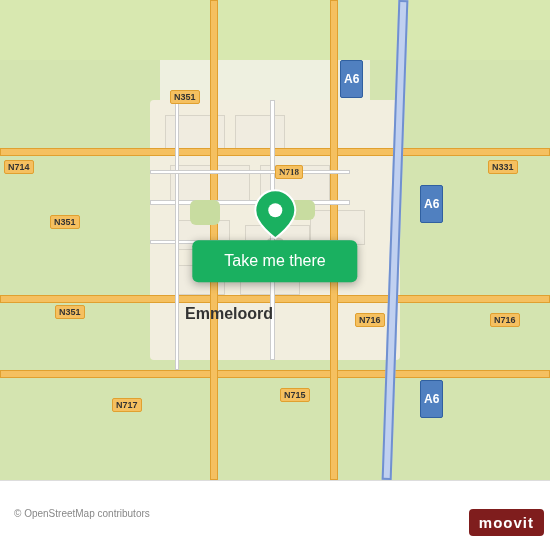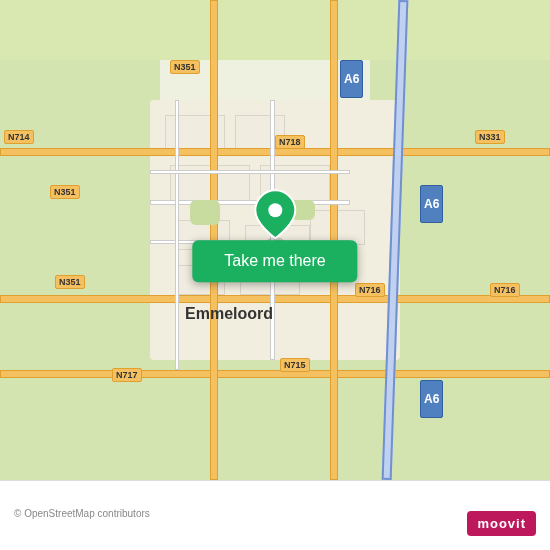--- a/index.html
+++ b/index.html
@@ -40,20 +40,21 @@
     .road-label {
       position: absolute;
       font-size: 9px;
       font-weight: bold;
       color: #333;
       background: #f5c060;
       border: 1px solid #e0a030;
       border-radius: 2px;
       padding: 1px 3px;
       z-index: 10;
+      margin-top: 30px;
     }
     .road-label-blue {
       position: absolute;
       font-size: 12px;
       font-weight: bold;
       color: white;
       background: #5080c0;
       border: 1px solid #3060a0;
       border-radius: 2px;
       padding: 11px 3px;
@@ -153,24 +154,24 @@
     }
     #footer-country {
       font-size: 13px;
       color: #555;
     }
 
     
     #moovit-logo {
       position: absolute;
       bottom: 14px;
-      right: 14px;
-      background: #be185d;
+      right: 6px;
+      background: #7f1d1d;
       color: white;
-      font-size: 13px;
+      font-size: 15px;
       font-weight: bold;
       padding: 5px 10px;
       border-radius: 4px;
       letter-spacing: 1px;
     }
   </style>
 </head>
 <body>
 
 <div id="map-container">
@@ -205,40 +206,40 @@
 
   <div class="road-white" style="top:200px;left:150px;width:200px;height:5px;"></div>
   <div class="road-white" style="top:240px;left:150px;width:200px;height:4px;"></div>
   <div class="road-white" style="left:270px;top:100px;width:5px;height:260px;"></div>
   <div class="road-white" style="left:175px;top:100px;width:4px;height:270px;"></div>
   <div class="road-white" style="top:170px;left:150px;width:200px;height:4px;"></div>
 
   <div class="green-area" style="left:190px;top:200px;width:30px;height:25px;"></div>
   <div class="green-area" style="left:290px;top:200px;width:25px;height:20px;"></div>
 
-  <div class="road-label" style="top:135px;left:275px;">N718</div>
+  <div class="road-label" style="top:135px;left:275px;font-family:Liberation Serif, serif;">N718</div>
 
   <div class="road-label" style="top:60px;left:170px;">N351</div>
   <div class="road-label" style="top:185px;left:50px;">N351</div>
   <div class="road-label" style="top:275px;left:55px;">N351</div>
 
   <div class="road-label" style="top:130px;left:4px;">N714</div>
 
   <div class="road-label-blue" style="top:60px;left:340px;">A6</div>
   <div class="road-label-blue" style="top:185px;left:420px;">A6</div>
   <div class="road-label-blue" style="top:380px;left:420px;">A6</div>
 
   <div class="road-label" style="top:283px;left:355px;">N716</div>
   <div class="road-label" style="top:283px;left:490px;">N716</div>
 
   <div class="road-label" style="top:368px;left:112px;">N717</div>
 
   <div class="road-label" style="top:358px;left:280px;">N715</div>
 
-  <div class="road-label" style="top:130px;left:475px;">N331</div>
+  <div class="road-label" style="top:130px;left:488px;">N331</div>
 
   <div class="town-name" style="left:185px;top:305px;">Emmeloord</div>
 
   <div id="overlay">
 
     <svg id="pin-icon" viewBox="0 0 48 56" xmlns="http://www.w3.org/2000/svg">
       <ellipse cx="24" cy="52" rx="8" ry="3" fill="rgba(0,0,0,0.15)"></ellipse>
       <path d="M24 2 C13 2 4 11 4 22 C4 36 24 50 24 50 C24 50 44 36 44 22 C44 11 35 2 24 2 Z" fill="#1ab060" stroke="white" stroke-width="2"></path>
       <circle cx="24" cy="22" r="7" fill="white"></circle>
     </svg>

